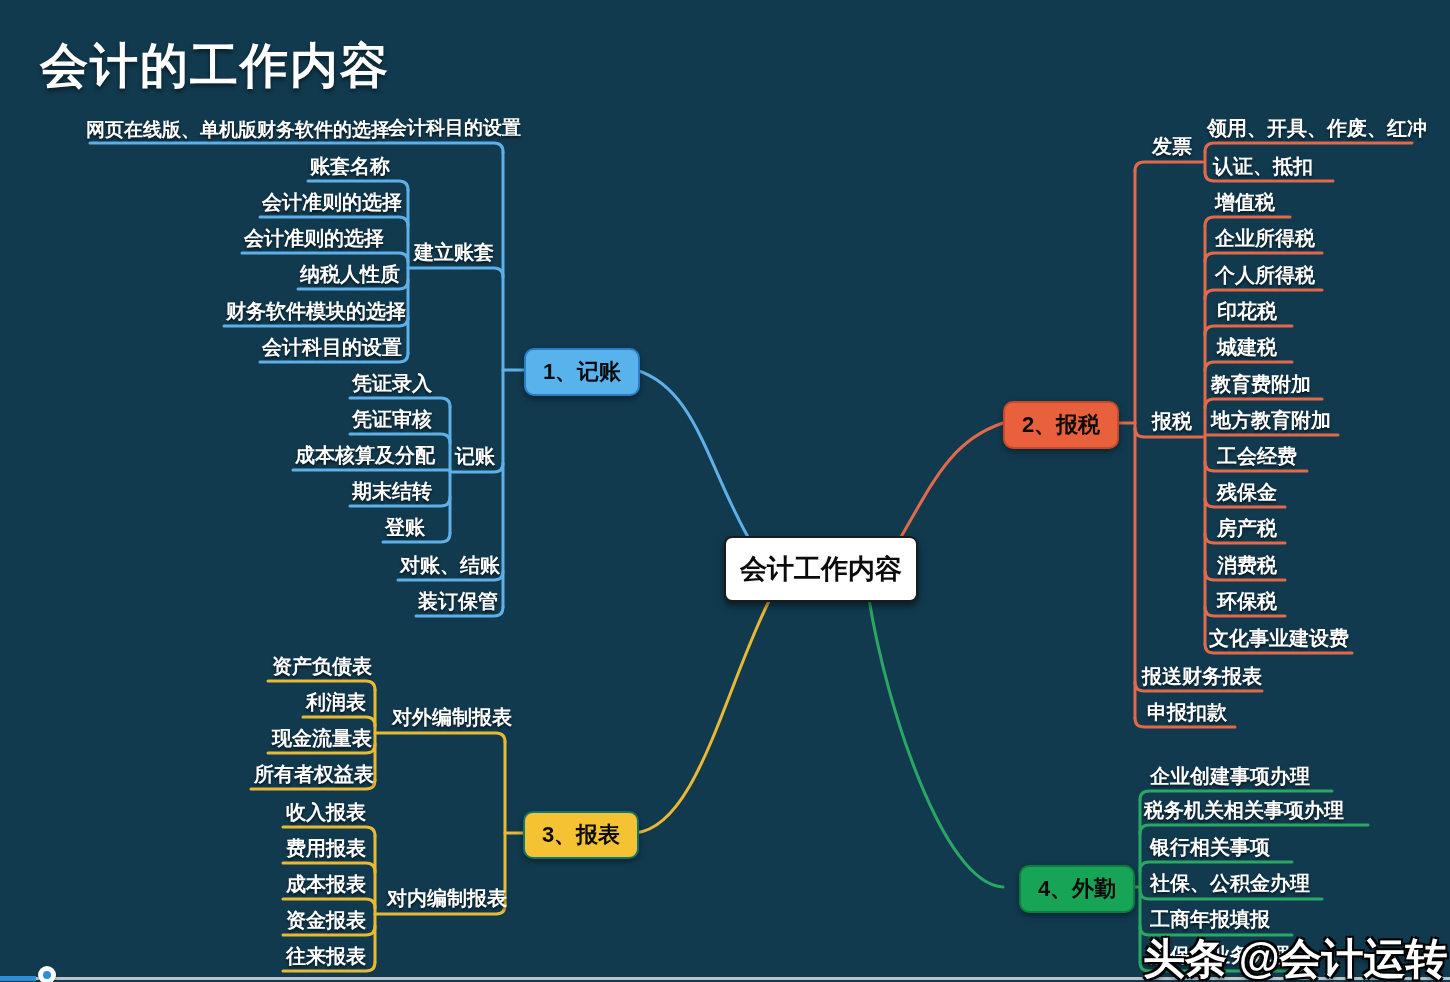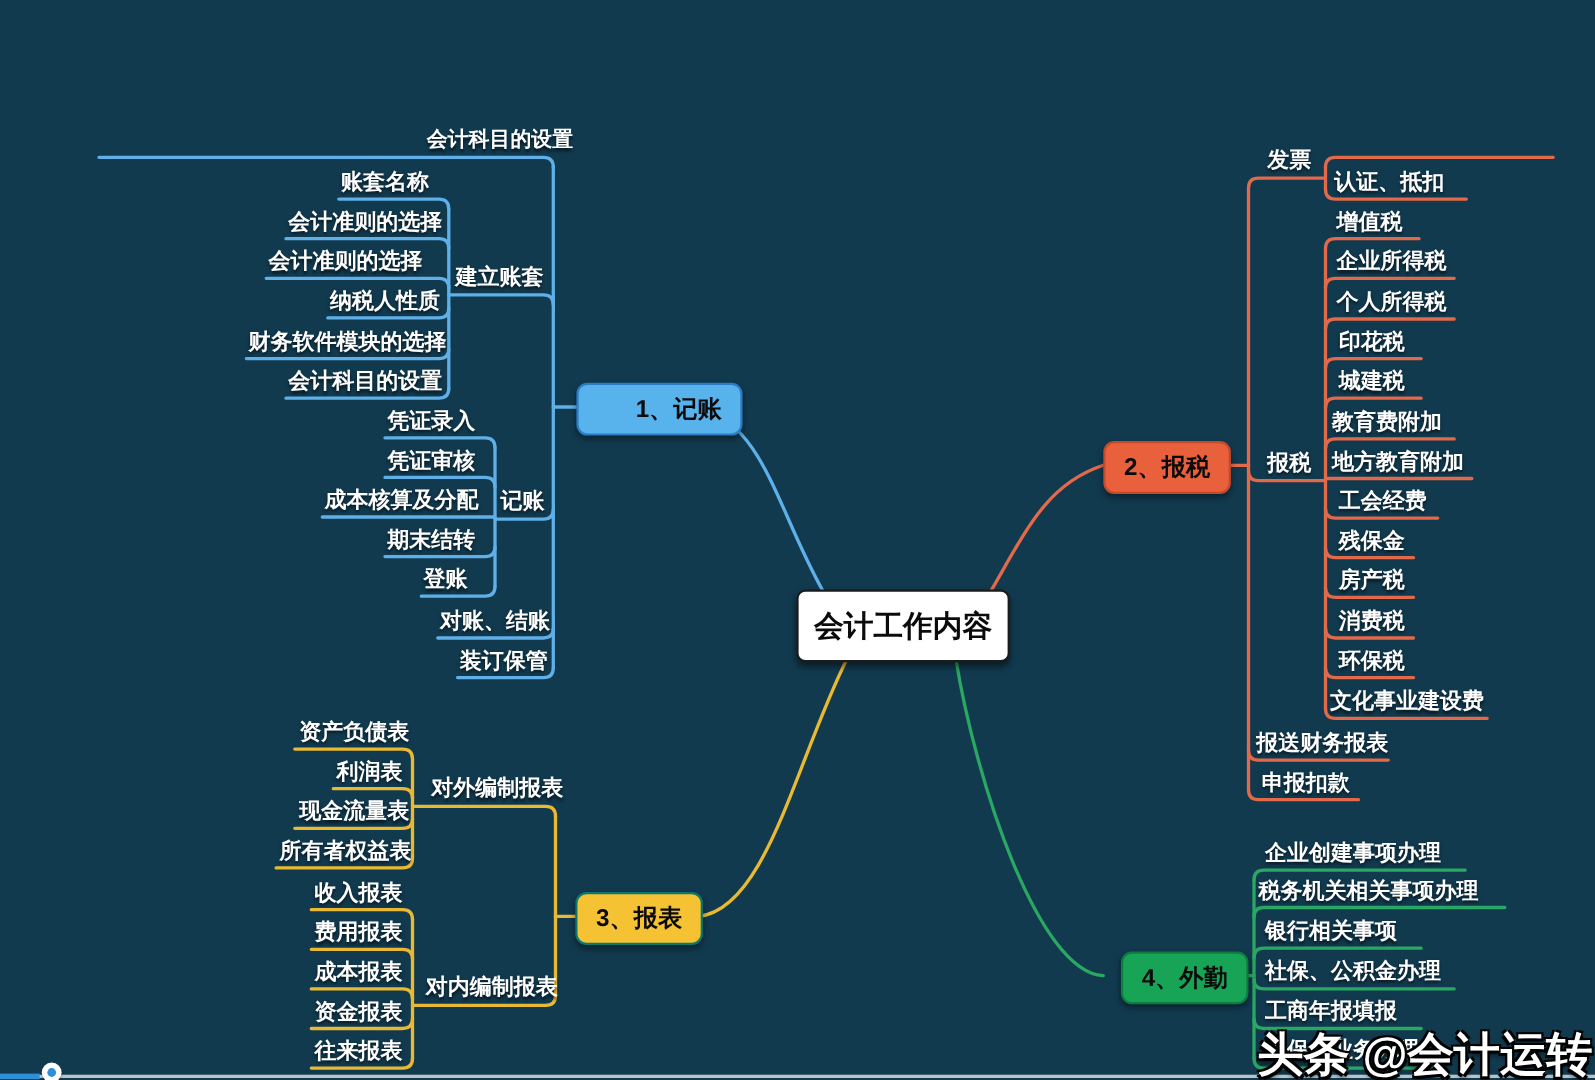--- a/index.html
+++ b/index.html
@@ -13,21 +13,21 @@
     position:absolute; z-index:3; color:#ffffff; font-weight:bold; font-size:20px;
     white-space:nowrap; line-height:26px;
     text-shadow:0 2px 3px rgba(0,0,0,.65);
   }
   .lbl.small{font-size:19px;}
   .node{
     position:absolute; z-index:4; display:flex; align-items:center; justify-content:center;
     border-radius:10px; font-weight:bold; font-size:22px; color:#0b0b0b;
     box-shadow:0 3px 6px rgba(0,0,0,.4); white-space:nowrap;
   }
-  #node-record {left:524px; top:348px; width:112px; height:44px; background:#58b2ec; border:2px solid #2b7cc5;padding-left:35px;}
+  #node-record {left:524px; top:348px; width:112px; height:44px; background:#58b2ec; border:2px solid #2b7cc5;}
   #node-tax    {left:1003px;top:401px; width:112px; height:44px; background:#e8603c; border:2px solid #c44a2a;}
   #node-report {left:523px; top:811px; width:112px; height:44px; background:#f5c233; border:2px solid #0f766e;}
   #node-field  {left:1003px;top:865px; width:112px; height:44px; background:#17a457; border:2px solid #0d7c3f;margin-left:16px;}
   #node-center {
     left:724px; top:536px; width:190px; height:62px; background:#ffffff;
     border:2px solid #1b1b1b; border-radius:8px; font-size:27px;
     box-shadow:0 4px 7px rgba(0,0,0,.5);
     text-align:center;
   }
   #page-title{
@@ -137,45 +137,48 @@
       <path d="M 1368 825 H 1149 Q 1140 825 1140 834"></path>
       <path d="M 1292 862 H 1149 Q 1140 862 1140 871"></path>
       <path d="M 1322 899 H 1149 Q 1140 899 1140 890"></path>
       <path d="M 1292 935 H 1149 Q 1140 935 1140 926"></path>
       <path d="M 1308 971 H 1149 Q 1140 971 1140 962"></path>
       <path d="M 1140 800 V 962"></path>
       <path d="M 1140 887 H 1115"></path>
     </g>
   </svg>
 
+  <div id="page-title">会计的工作内容</div>
 
   <div class="node" id="node-center">会计工作内容</div>
   <div class="node" id="node-record">1、记账</div>
   <div class="node" id="node-tax">2、报税</div>
   <div class="node" id="node-report">3、报表</div>
   <div class="node" id="node-field">4、外勤</div>
 
+  <div class="lbl small" style="left:86px;top:117px">网页在线版、单机版财务软件的选择</div>
   <div class="lbl small" style="left:388px;top:115px">会计科目的设置</div>
   <div class="lbl" style="left:414px;top:239px">建立账套</div>
   <div class="lbl" style="left:310px;top:153px">账套名称</div>
   <div class="lbl" style="left:262px;top:189px">会计准则的选择</div>
   <div class="lbl" style="left:244px;top:225px">会计准则的选择</div>
   <div class="lbl" style="left:300px;top:261px">纳税人性质</div>
   <div class="lbl" style="left:226px;top:298px">财务软件模块的选择</div>
   <div class="lbl" style="left:262px;top:334px">会计科目的设置</div>
   <div class="lbl" style="left:455px;top:443px">记账</div>
   <div class="lbl" style="left:352px;top:370px">凭证录入</div>
   <div class="lbl" style="left:352px;top:406px">凭证审核</div>
   <div class="lbl" style="left:295px;top:442px">成本核算及分配</div>
   <div class="lbl" style="left:352px;top:478px">期末结转</div>
   <div class="lbl" style="left:385px;top:514px">登账</div>
   <div class="lbl" style="left:400px;top:552px">对账、结账</div>
   <div class="lbl" style="left:418px;top:588px">装订保管</div>
 
   <div class="lbl" style="left:1152px;top:133px">发票</div>
+  <div class="lbl" style="left:1207px;top:115px">领用、开具、作废、红冲</div>
   <div class="lbl" style="left:1213px;top:153px">认证、抵扣</div>
   <div class="lbl" style="left:1152px;top:408px">报税</div>
   <div class="lbl" style="left:1215px;top:189px">增值税</div>
   <div class="lbl" style="left:1215px;top:225px">企业所得税</div>
   <div class="lbl" style="left:1215px;top:262px">个人所得税</div>
   <div class="lbl" style="left:1217px;top:298px">印花税</div>
   <div class="lbl" style="left:1217px;top:334px">城建税</div>
   <div class="lbl" style="left:1211px;top:371px">教育费附加</div>
   <div class="lbl" style="left:1211px;top:407px">地方教育附加</div>
   <div class="lbl" style="left:1217px;top:443px">工会经费</div>

